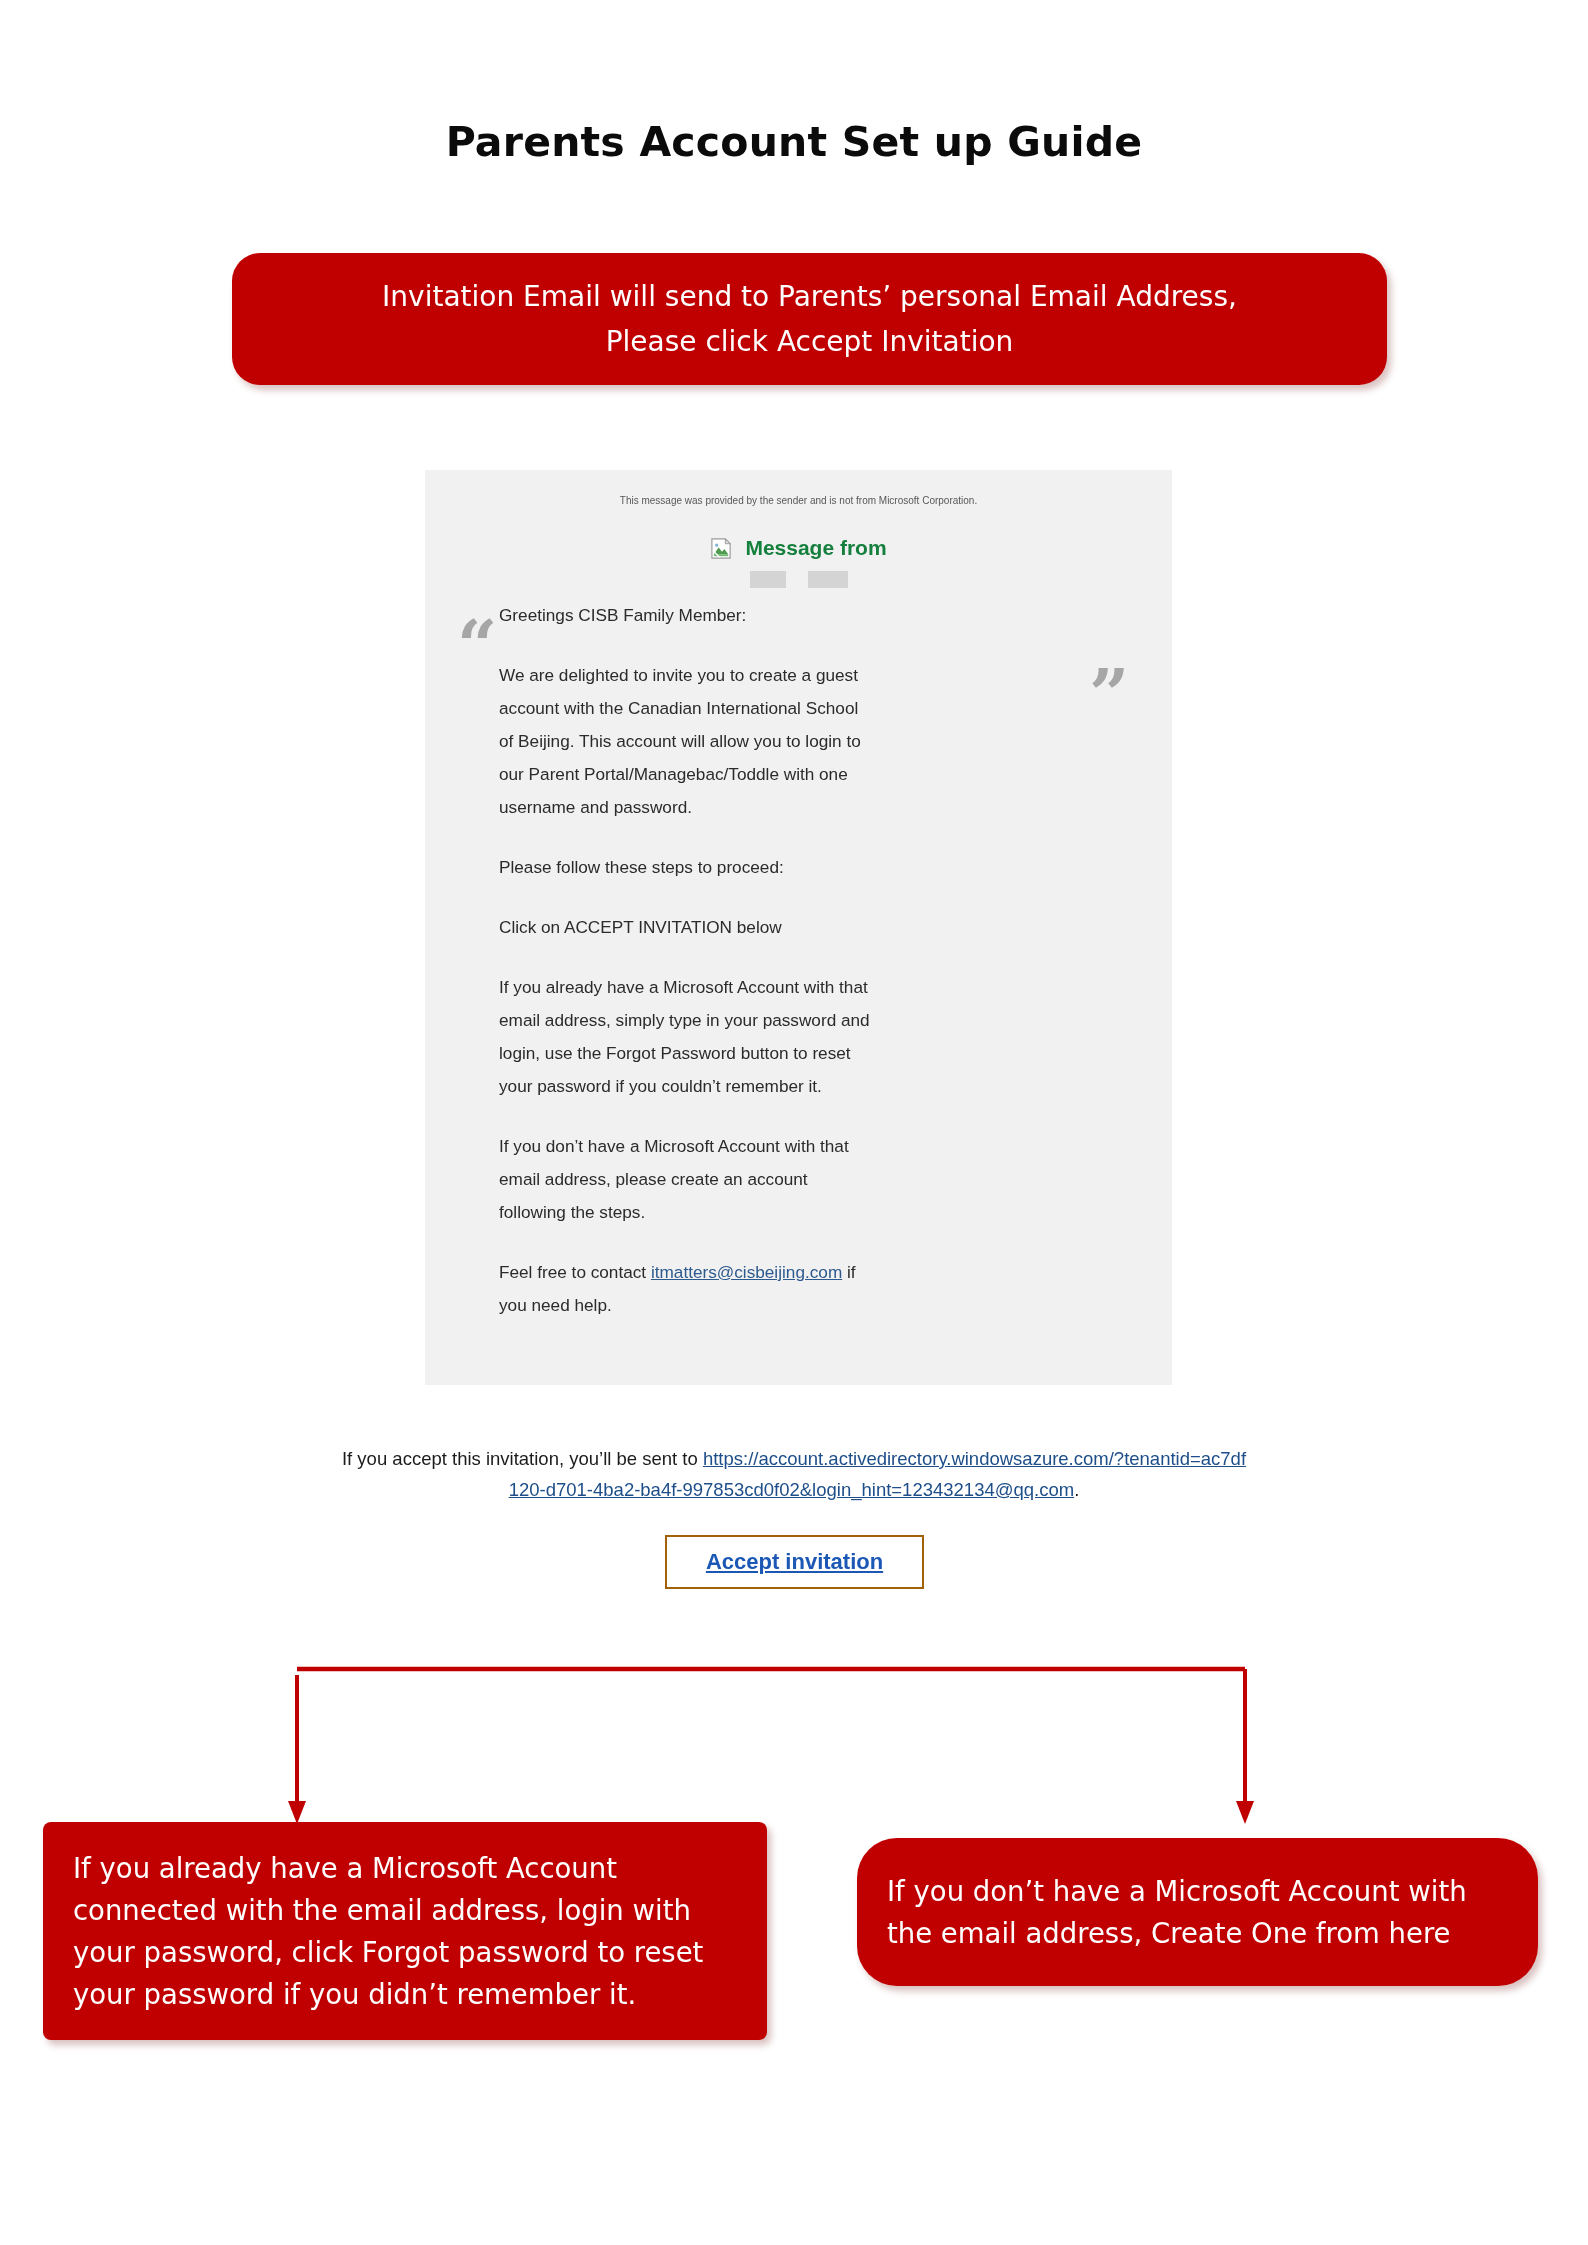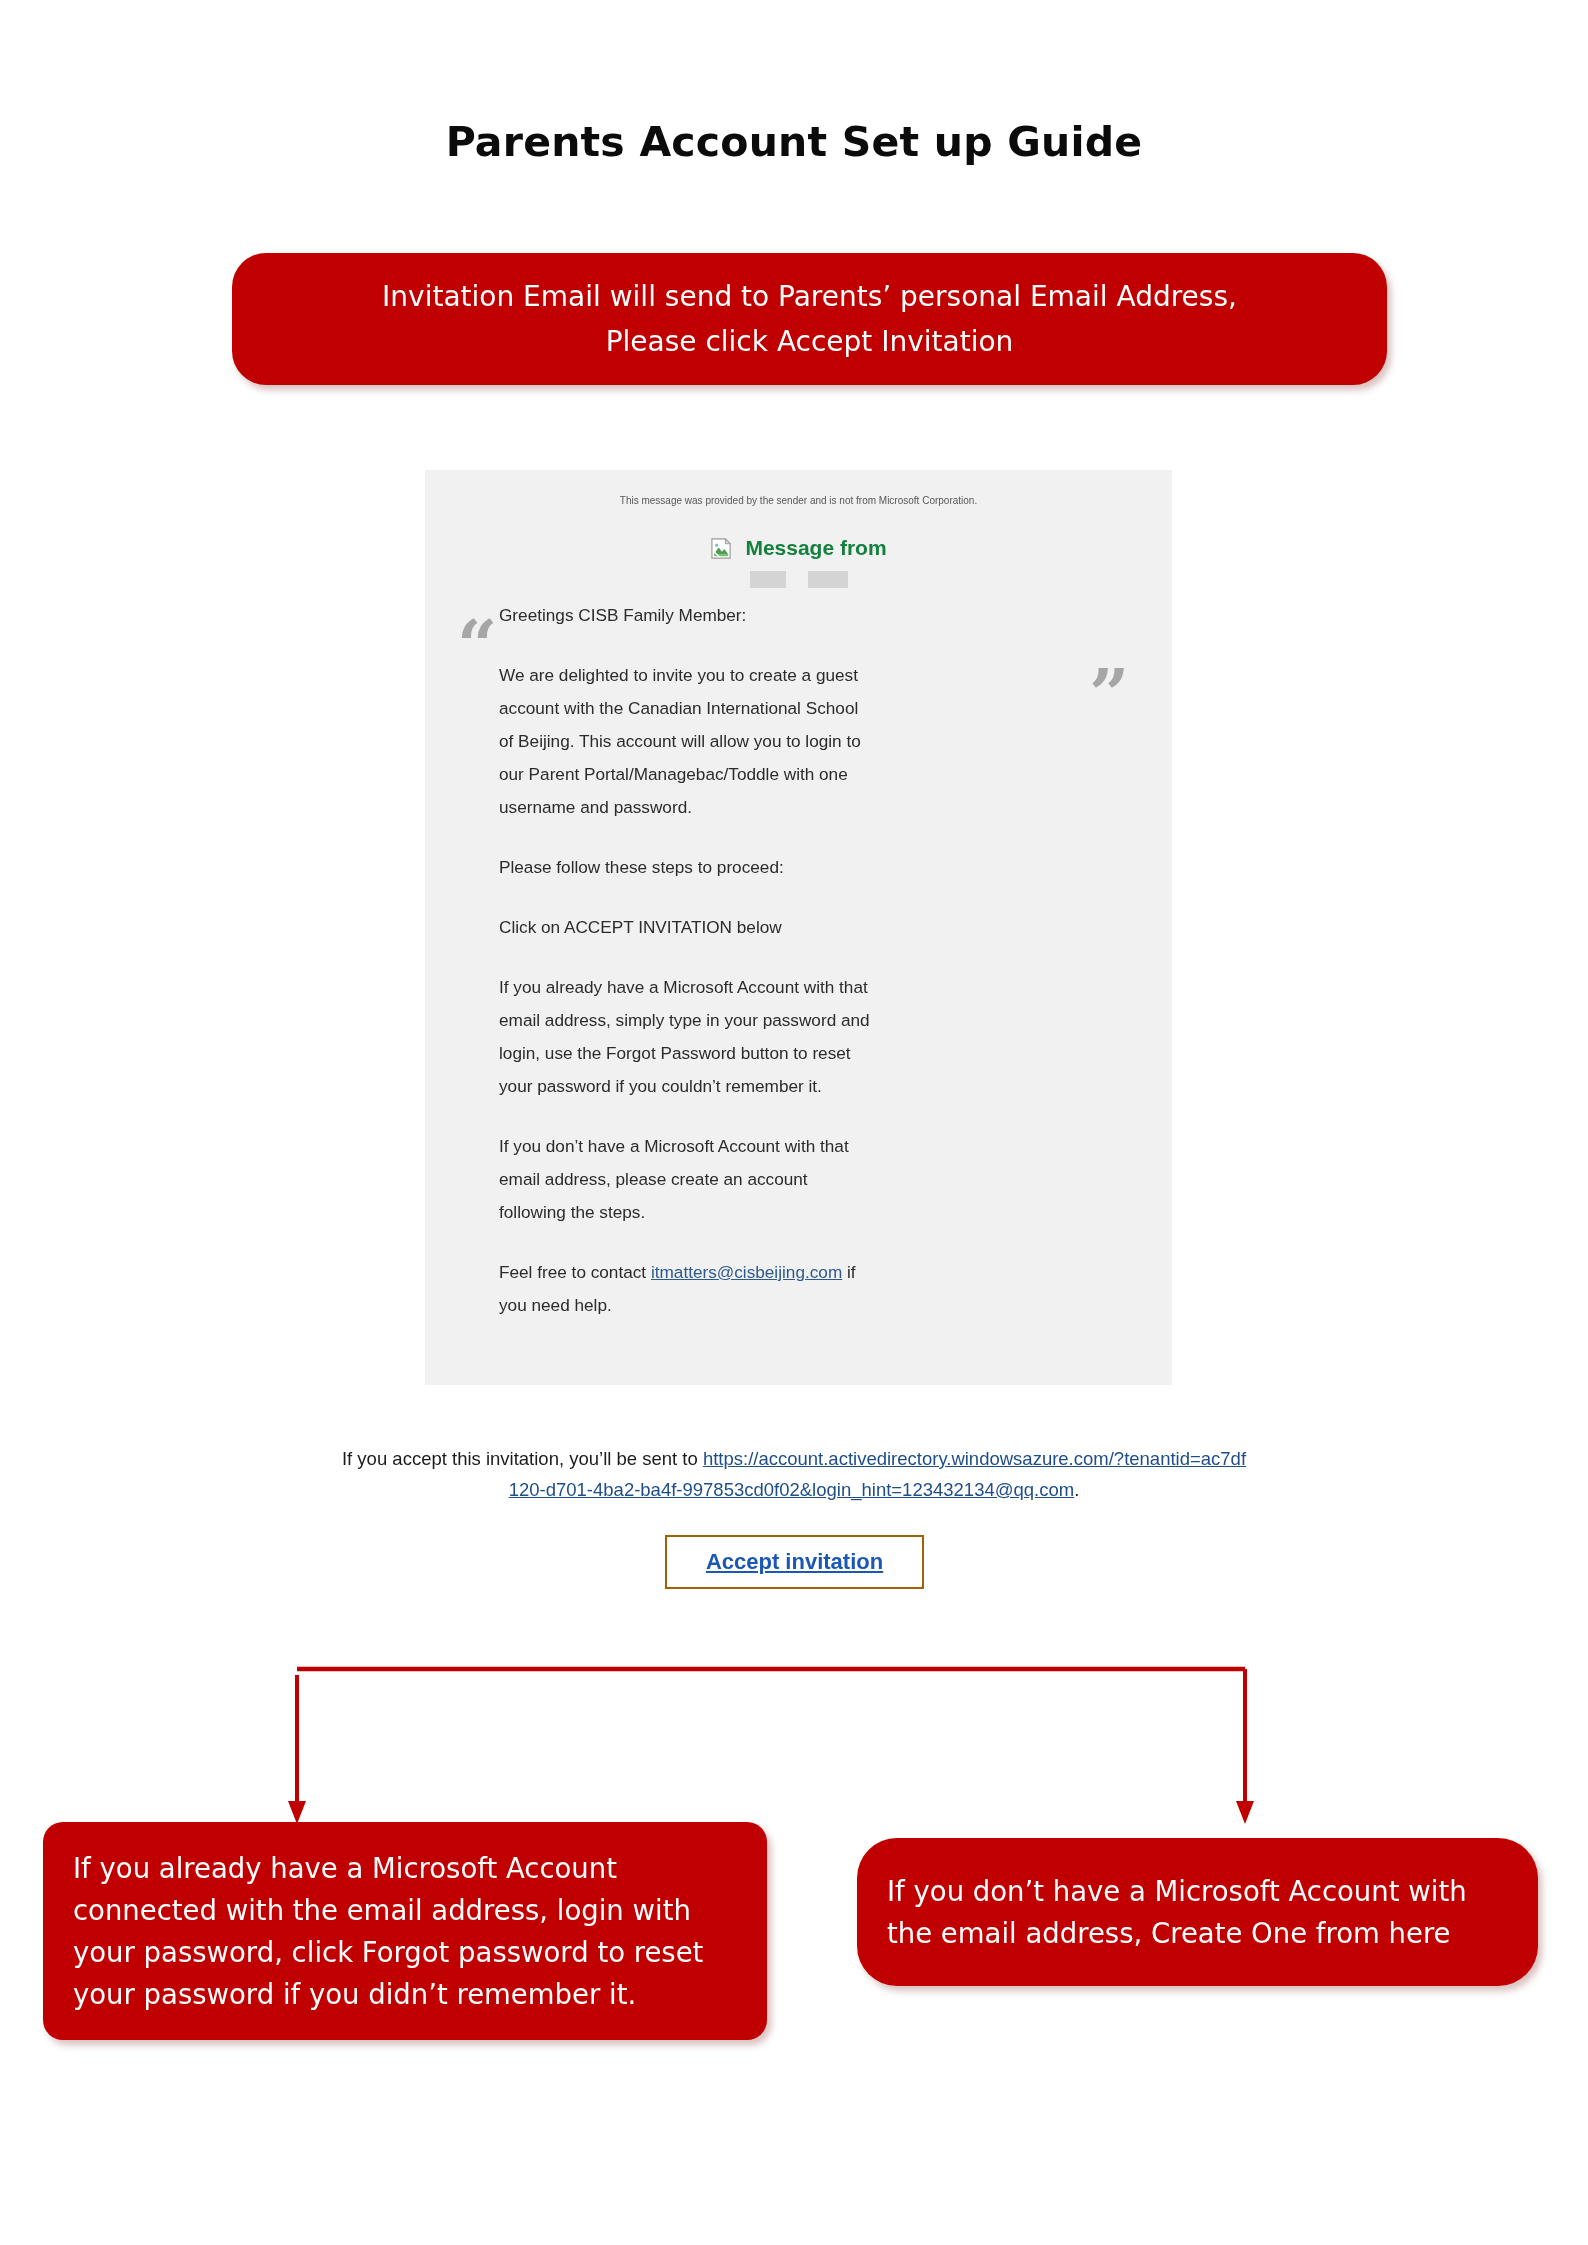--- a/index.html
+++ b/index.html
@@ -44,34 +44,35 @@
     width: 100%;
     font-family: "DejaVu Sans", sans-serif;
   }
 
   #banner-top {
     left: 232px;
     top: 253px;
     width: 1155px;
     height: 132px;
     justify-content: flex-start;
+    border-radius: 28px;
   }
   #banner-top .callout-text {
     text-align: center;
     font-size: 28px;
     line-height: 45px;
     padding: 0 24px;
   }
 
   #callout-left {
     left: 43px;
     top: 1822px;
     width: 724px;
     height: 218px;
-    border-radius: 20px;
+    border-radius: 8px;
   }
   #callout-left .callout-text {
     text-align: left;
     font-size: 27.5px;
     line-height: 42px;
     padding: 0 24px 0 30px;
   }
 
   #callout-right {
     left: 857px;

